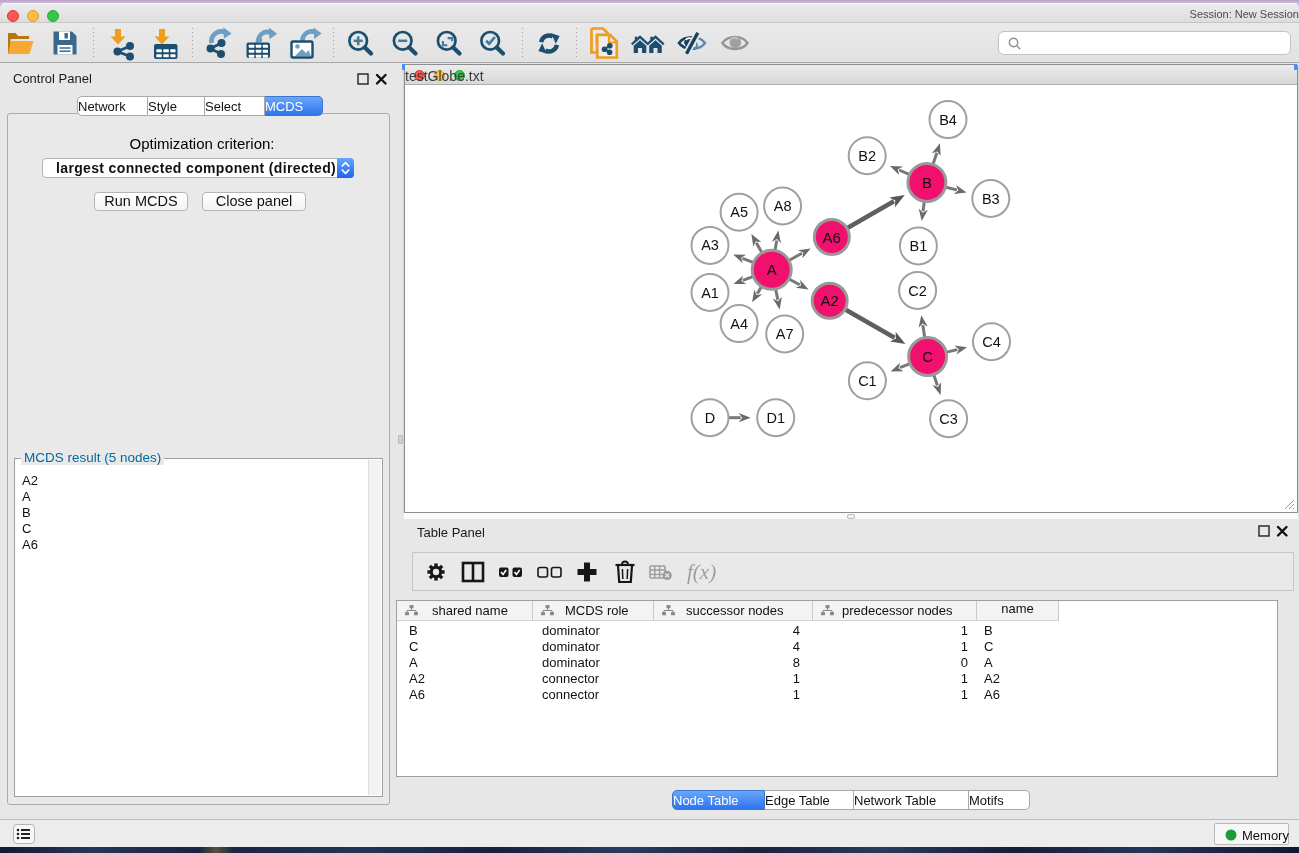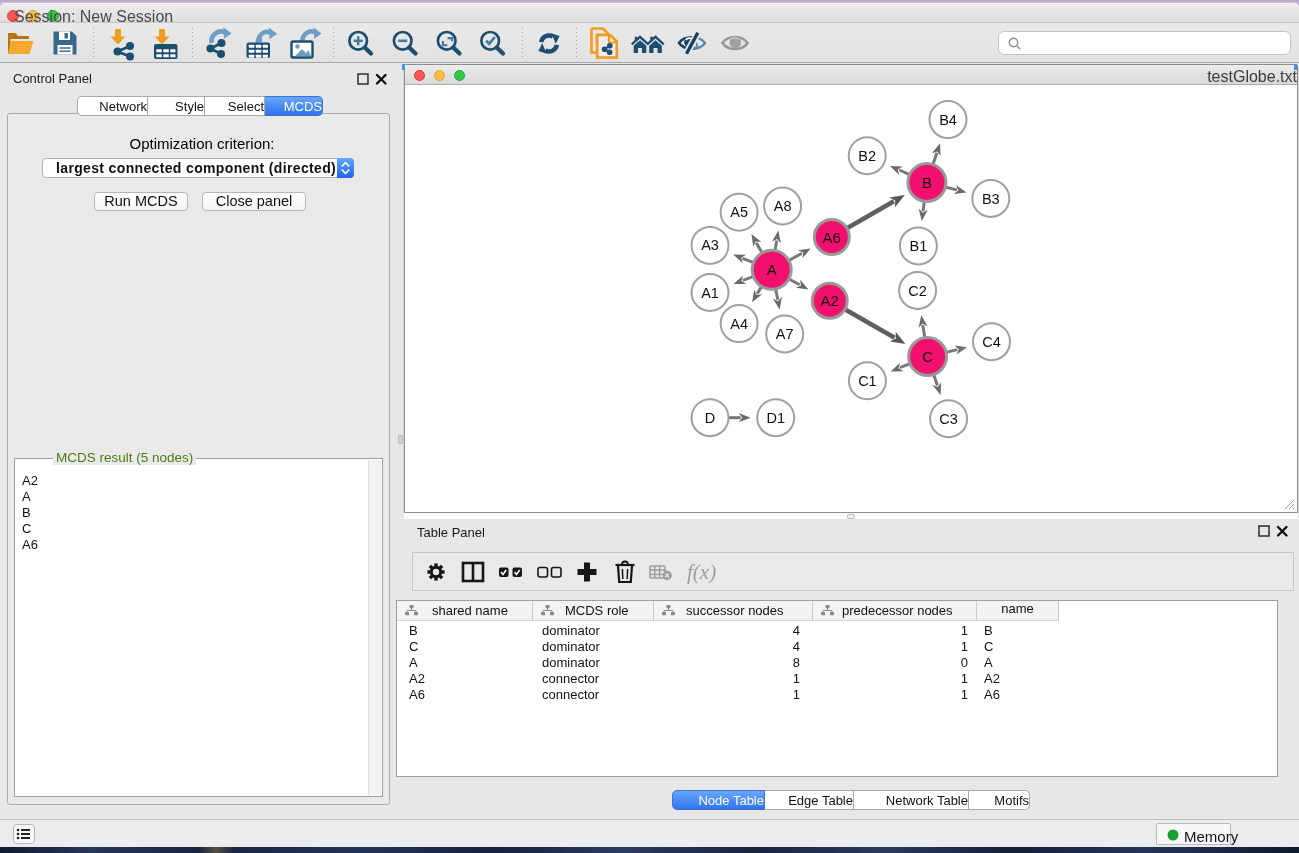--- a/index.html
+++ b/index.html
@@ -6,89 +6,89 @@
   html,body { width:1299px; height:853px; overflow:hidden; }
   body { font-family:"Liberation Sans", sans-serif; background:#c9aed3; }
   #app { position:absolute; left:0; top:0; width:1299px; height:853px; }
   .abs { position:absolute; }
 
   
   #deskTop { left:0; top:0; width:1299px; height:4px; background:linear-gradient(#b99fc7,#d6c4e1); }
   #titlebar { left:0; top:3px; width:1299px; height:20px;
       background:linear-gradient(#ececec,#dddddd);
       border-top:1px solid #f6f6f6; border-bottom:1px solid #c6c6c6; border-radius:5px 5px 0 0; }
-  #titlebar .title { position:absolute; left:14px; right:0; top:4px; text-align:left;
-      font-size:16px; color:#4a4a4a; }
+  #titlebar .title { position:absolute; left:6px; right:0; top:4px; text-align:right;
+      font-size:11px; color:#4a4a4a; }
   .tl { position:absolute; border-radius:50%; width:12px; height:12px; }
   #toolbar { left:0; top:23px; width:1299px; height:40px;
       background:linear-gradient(#e9e9e9,#e2e2e2); border-bottom:1px solid #a8a8a8; }
   .tsep { position:absolute; top:5px; height:30px; width:1px;
       background-image:repeating-linear-gradient(#9f9f9f 0 1px, transparent 1px 4px); }
   #search { position:absolute; left:998px; top:8px; width:293px; height:24px; background:#fff;
       border:1px solid #c2c2c2; border-radius:6px; }
 
   
   #main { left:0; top:63px; width:1299px; height:756px; background:#e7e7e7; }
 
   
   #cp-title { left:13px; top:71px; font-size:13px; color:#1a1a1a; }
   #cp-box { left:7px; top:113px; width:383px; height:692px; background:#e9e9e9;
       border:1px solid #ababab; border-radius:3px; }
   .seg { position:absolute; display:flex; font-size:13px; }
-  .seg span { background:#fff; border:1px solid #a9a9a9; border-left:none; text-align:right;
+  .seg span { background:#fff; border:1px solid #a9a9a9; border-left:none; text-align:left;
       height:20px; line-height:19px; color:#111; }
   .seg span:first-child { border-left:1px solid #a9a9a9; border-radius:5px 0 0 5px; }
   .seg span:last-child { border-radius:0 5px 5px 0; }
   .seg span.sel { background:linear-gradient(#6aa7f8,#2d74ee); color:#fff; border-color:#3a74d0; }
   #optlabel { left:0px; top:135px; width:404px; text-align:center; font-size:15px; color:#000000; }
   #combo { left:42px; top:158px; width:312px; height:20px; background:#fff;
       border:1px solid #b2b2b2; border-radius:4px; font-size:14px; color:#111; }
   #combo .txt { position:absolute; left:13px; top:1px; letter-spacing:0.35px;font-weight:bold; }
   #combo .cap { position:absolute; right:-1px; top:-1px; width:17px; height:20px;
       background:linear-gradient(#63a7fa,#1d64ee); border-radius:0 4px 4px 0; }
   .btn { position:absolute; height:19px; background:linear-gradient(#ffffff,#f3f3f3);
       border:1px solid #b5b5b5; border-radius:4px; font-size:14.5px; color:#111;
       text-align:center; line-height:17px; }
   #fieldset { left:14px; top:458px; width:369px; height:339px; border:1px solid #9f9f9f;
       background:#fff; }
   #fieldset .legend { position:absolute; left:6px; top:-9px; background:#e9e9e9;
-      padding:0 3px; font-size:13.5px; color:#4d7c0f;margin-left:32px; }
+      padding:0 3px; font-size:13.5px; color:#0369a1; }
   #fieldset .list { position:absolute; left:1px; top:1px; right:14px; bottom:1px;
       background:#fff; font-size:13px; color:#111; padding:13px 0 0 6px; line-height:16px; }
   #fieldset .sb { position:absolute; right:1px; top:1px; width:13px; bottom:1px;
       background:#f2f2f2; border-left:1px solid #dcdcdc; }
 
   
   #netwin { left:404px; top:64px; width:894px; height:449px; background:#fff;
       border:1px solid #8d8d8d; border-radius:2px 2px 0 0;
       box-shadow:0 1px 2px rgba(0,0,0,.25); }
   #net-titlebar { position:absolute; left:0; top:0; width:100%; height:20px;
       background:linear-gradient(#ececec,#d8d8d8); border-bottom:1px solid #aeaeae;
       border-radius:4px 4px 0 0; }
-  #net-titlebar .title { position:absolute; left:0; right:0; top:3px; text-align:right;
-      font-size:16px; color:#3c3c3c; }
+  #net-titlebar .title { position:absolute; left:0; right:0; top:3px; text-align:left;
+      font-size:14px; color:#3c3c3c; }
 
   
   #tp-title { left:417px; top:525px; font-size:13px; color:#1a1a1a; }
   #tp-toolbar { left:412px; top:552px; width:882px; height:39px; background:#e9e9e9;
       border:1px solid #c6c6c6; }
   #tp-table { left:396px; top:600px; width:882px; height:177px; background:#fff;
       border:1px solid #9f9f9f; }
   .th { position:absolute; top:0; height:20px; background:#f3f3f3;
       border-right:1px solid #c9c9c9; border-bottom:1px solid #d4d4d4; font-size:13px; color:#111; }
   .th .lbl { position:absolute; top:2px; white-space:nowrap; }
   .cell { position:absolute; font-size:13px; color:#111; white-space:nowrap; }
 
   
   #statusbar { left:0; top:819px; width:1299px; height:28px; background:#ececec;
       border-top:1px solid #bdbdbd; }
   #deskBot { left:0; top:847px; width:1299px; height:6px;
       background:linear-gradient(90deg,#121a30 0%,#26355a 7%,#1a2440 15.3%,#555040 16.6%,#1a2642 18%,#243458 28%,#15203c 38%,#2b3b60 48%,#19233e 58%,#2a3a5e 68%,#141e38 78%,#253459 88%,#10182e 100%); }
-  #membtn { position:absolute; left:1156px; top:3px; width:75px; height:22px; background:#f7f7f7;
-      border:1px solid #b9b9b9; border-radius:2px; font-size:15px; color:#111; }
+  #membtn { position:absolute; left:1214px; top:3px; width:75px; height:22px; background:#f7f7f7;
+      border:1px solid #b9b9b9; border-radius:2px; font-size:13px; color:#111; }
   #listbtn { position:absolute; left:13px; top:4px; width:22px; height:20px; background:#f7f7f7;
       border:1px solid #b5b5b5; border-radius:4px; }
 </style>
 </head>
 <body>
 <div id="app">
   <div id="deskTop" class="abs"></div>
   <div id="titlebar" class="abs">
     <div class="tl" style="left:7px;top:6px;background:#fc5753;border:1px solid #df3734;"></div>
     <div class="tl" style="left:27px;top:6px;background:#fdbc40;border:1px solid #de9f34;"></div>

